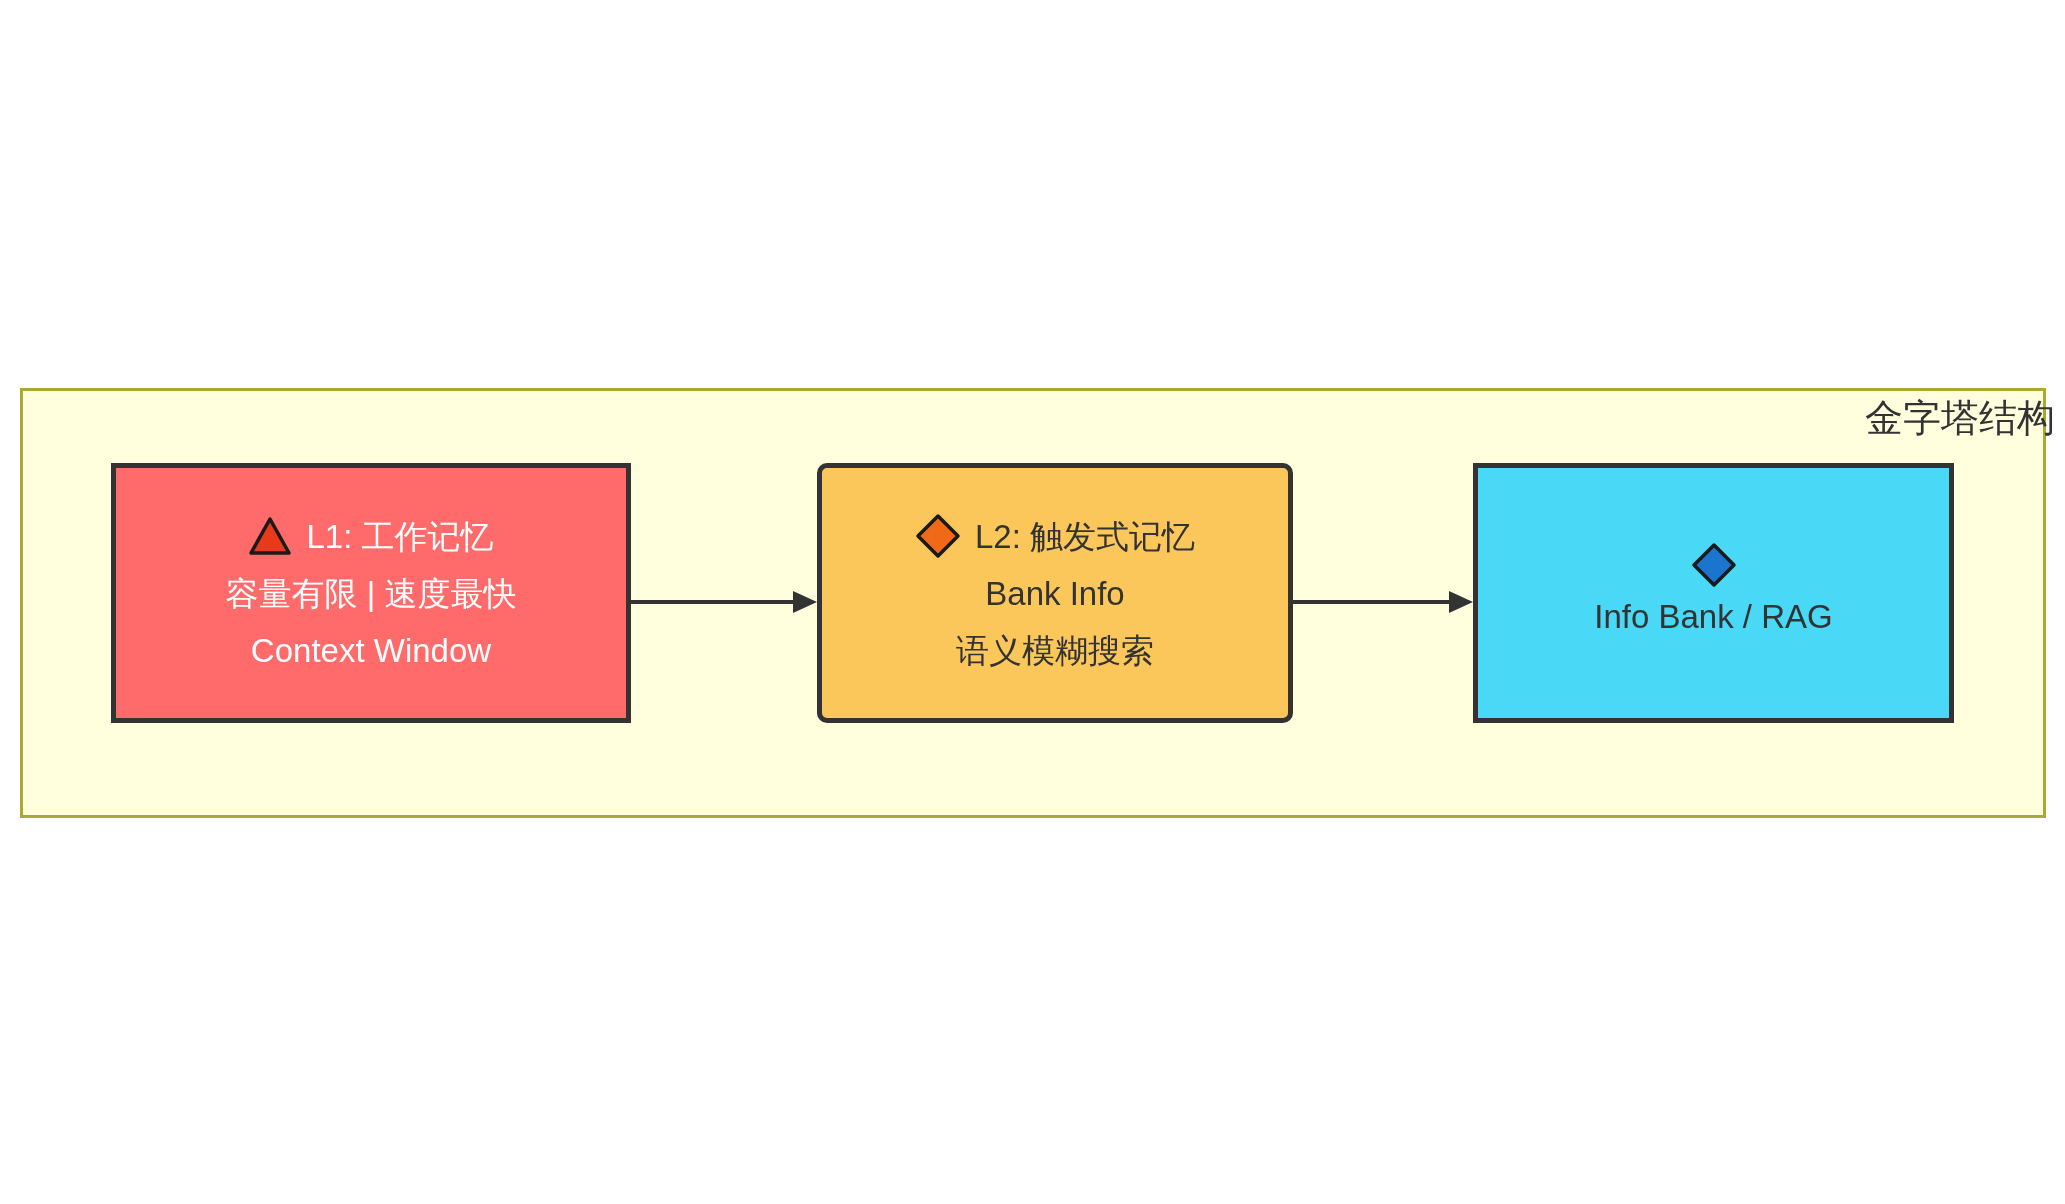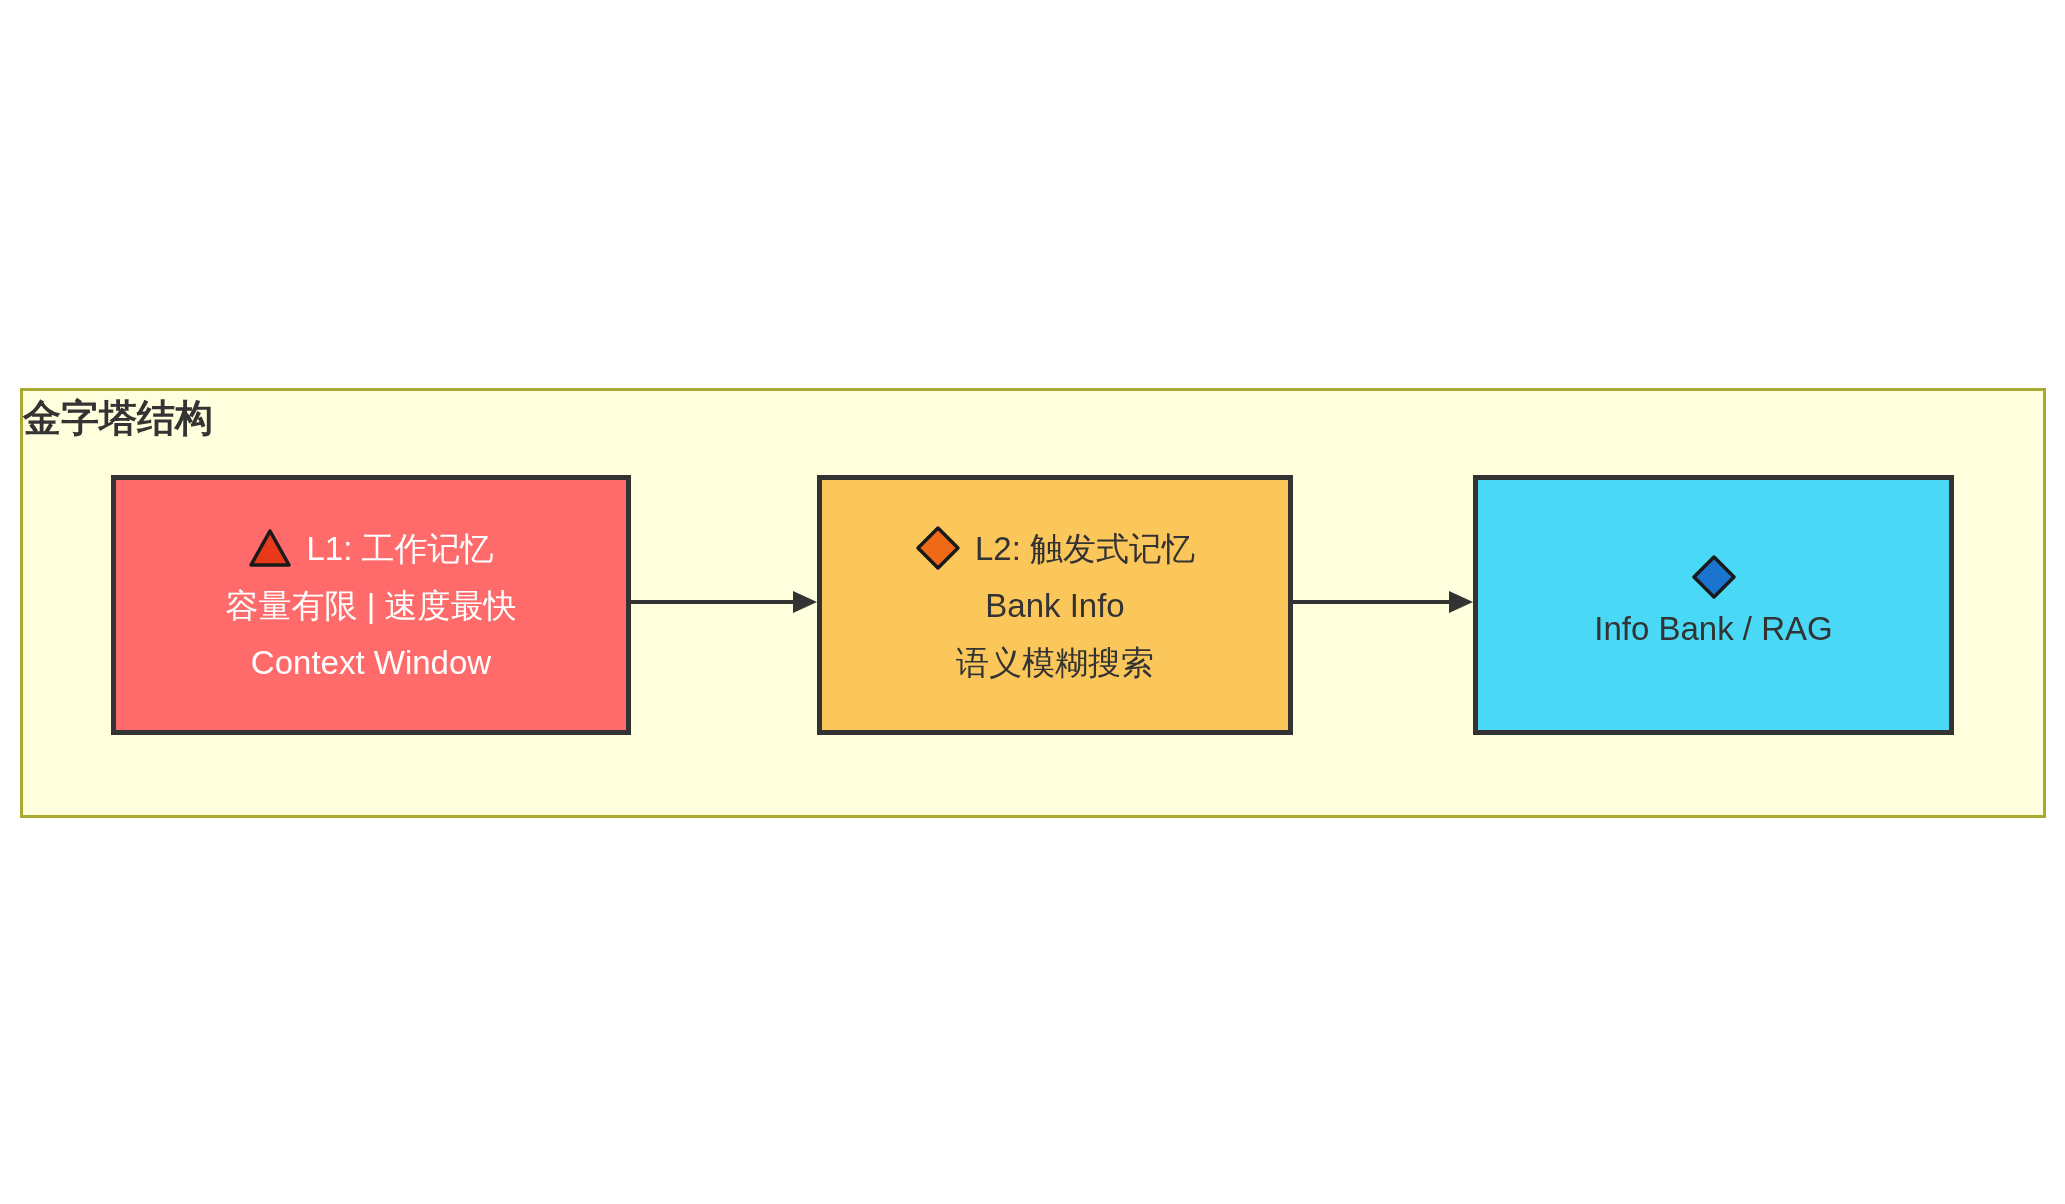--- a/index.html
+++ b/index.html
@@ -20,33 +20,32 @@
     position: absolute;
     left: 20px;
     top: 388px;
     width: 2026px;
     height: 430px;
     border: 3px solid #aaaa33;
     box-sizing: border-box;
   }
   .cluster-title {
     position: absolute;
-    left: 0;
+    left: 12px;
     top: 4px;
     width: 100%;
-    text-align: left;
+    text-align: right;
     font-size: 38px;
     line-height: 46px;
     color: #333333;
     white-space: nowrap;
-    font-weight: bold;
   }
   .node {
     position: absolute;
-    top: 84px;
+    top: 72px;
     height: 260px;
     border: 5px solid #333333;
     box-sizing: border-box;
     display: flex;
     flex-direction: column;
     justify-content: center;
     align-items: center;
     font-size: 33px;
     line-height: 57px;
     white-space: nowrap;
@@ -86,21 +85,21 @@
       </div>
       <div>容量有限 | 速度最快</div>
       <div>Context Window</div>
     </div>
 
     <svg class="edge edge-1" viewBox="0 0 186 40" style="color: rgb(51, 51, 51);">
       <line x1="0" y1="20" x2="164" y2="20" stroke="currentColor" stroke-width="4"></line>
       <polygon points="162,9 186,20 162,31" fill="currentColor"></polygon>
     </svg>
 
-    <div class="node node-l2" style="background: rgb(251, 199, 91); border-color: rgb(51, 51, 51); color: rgb(51, 51, 51);">
+    <div class="node node-l2" style="background: rgb(251, 199, 91); border-color: rgb(51, 51, 51); color: rgb(51, 51, 51); border-radius: 10px;">
       <div class="node-line1">
         <svg class="icon-svg" width="46" height="46" viewBox="0 0 46 46" style="color: rgb(240, 105, 25);">
           <polygon points="23,3 43,23 23,43 3,23" fill="currentColor" stroke="#1a1a1a" stroke-width="3.5" stroke-linejoin="round"></polygon>
         </svg>
         <span>L2: 触发式记忆</span>
       </div>
       <div>Bank Info</div>
       <div>语义模糊搜索</div>
     </div>
 

